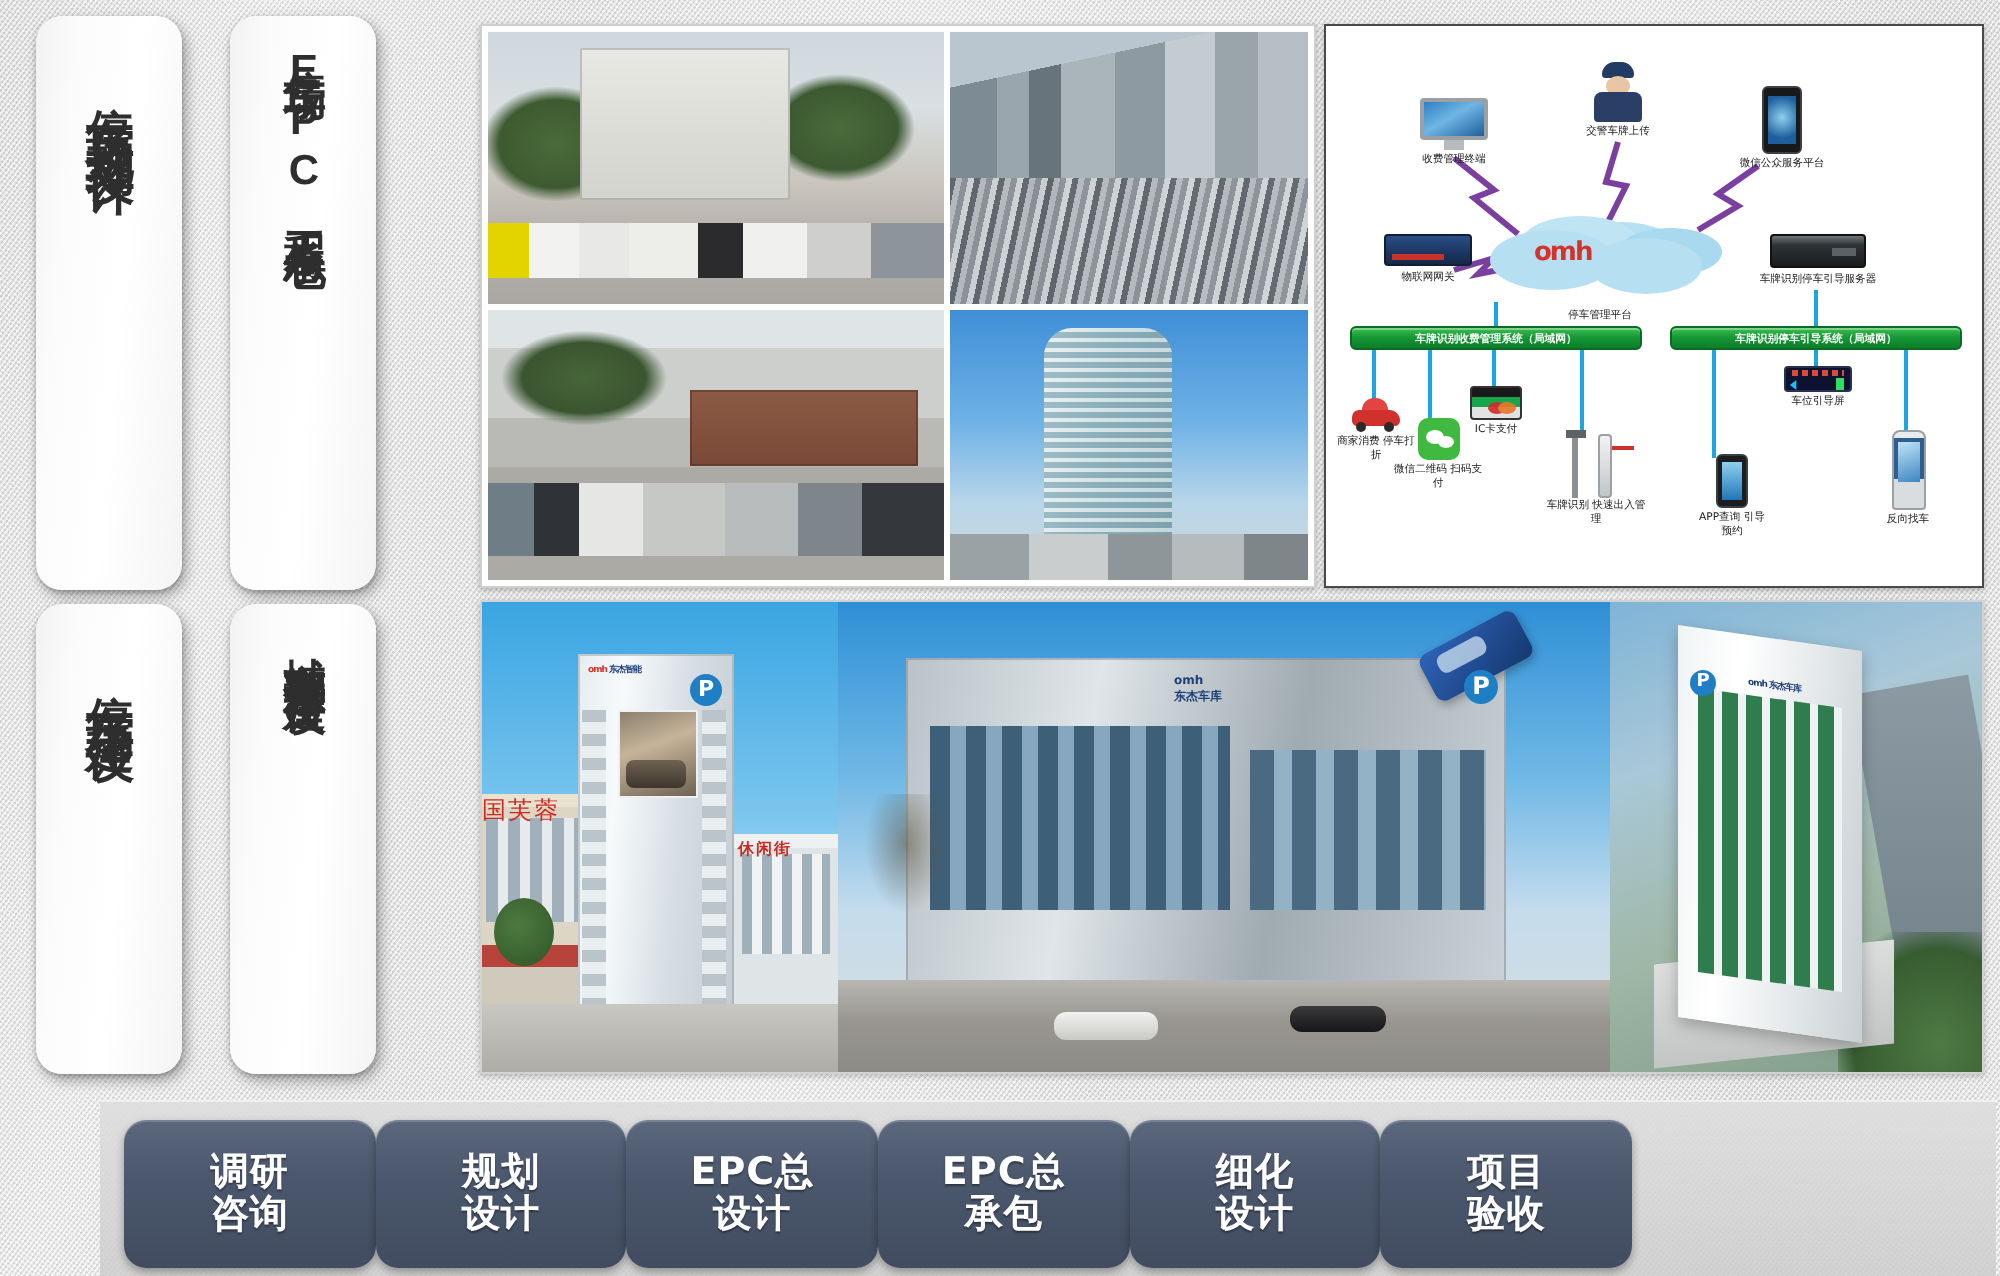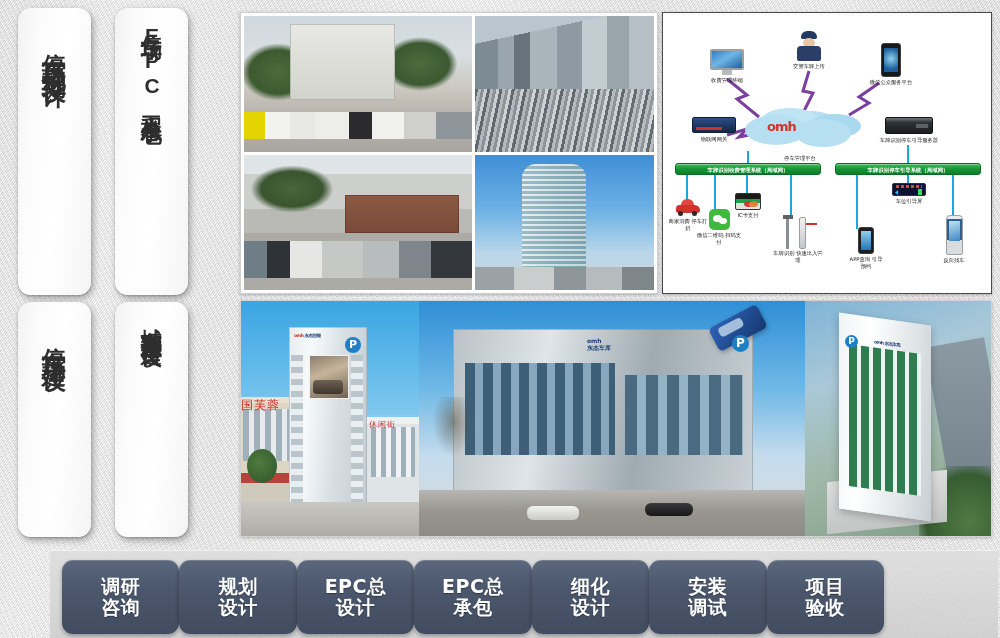--- a/index.html
+++ b/index.html
@@ -267,21 +267,21 @@
     background: linear-gradient(160deg,#8b7f6e 0%, #c6b49a 40%, #6f6354 100%);
     border:1px solid #f0f0f0; }
   .ra-board i { position:absolute; left:3px; bottom:4px; width:30px; height:14px; border-radius:4px;
     background: linear-gradient(180deg,#6e6154,#3e362d); }
   .ra-left-bldg { position:absolute; left:0; top:96px; width:52px; height:108px;
     background: linear-gradient(180deg,#e9e2d0 0 6%, #ddd6c4 6% 70%, #b8433a 70% 80%, #cfcabb 80% 100%); }
   .ra-left-bldg::after { content:""; position:absolute; left:2px; top:12px; width:48px; height:52px;
     background: repeating-linear-gradient(90deg, #9fb0bb 0 6px, #e7eaec 6px 11px); }
   .ra-red1 { position:absolute; left:0; top:96px; font-size:12px; font-weight:400; color:#cc2a22;
     letter-spacing:1px; }
-  .ra-red2 { position:absolute; left:128px; top:118px; font-size:8px; font-weight:400; color:#cc2a22;
+  .ra-red2 { position:absolute; left:128px; top:118px; font-size:8px; font-weight:700; color:#cc2a22;
     letter-spacing:1px; }
   .ra-right-bldg { position:absolute; left:126px; top:116px; width:52px; height:88px;
     background: linear-gradient(180deg,#eef1f2 0 8%, #dfe4e7 8% 100%); }
   .ra-right-bldg::after { content:""; position:absolute; left:4px; top:10px; width:44px; height:50px;
     background: repeating-linear-gradient(90deg,#9fb0bb 0 5px, #f0f2f3 5px 10px); }
   .ra-ground { position:absolute; left:0; bottom:0; width:100%; height:34px;
     background: linear-gradient(180deg,#c9c7c2, #aeaca7); }
   .ra-tree { position:absolute; left:6px; top:148px; width:30px; height:34px; border-radius:50%;
     background: radial-gradient(circle at 40% 40%, #4e7a3e, #2f5528); }
 
@@ -338,21 +338,21 @@
   .rc-green { position:absolute; right:0; bottom:0; width:72px; height:70px;
     background: radial-gradient(ellipse at 70% 80%, #4f7a44, #375c31 60%, rgba(55,92,49,0) 80%); }
 
   
   #process-rail {
     position: absolute; left: 50px; top: 550px; width: 948px; height: 88px;
     background: linear-gradient(180deg, rgba(222,222,222,0.92), rgba(205,205,205,0.85));
     border-top: 1px solid rgba(255,255,255,0.65);
   }
   #process-bar {
-    position: absolute; left: 62px; top: 560px; width: 822px; height: 74px;
+    position: absolute; left: 62px; top: 560px; width: 754px; height: 74px;
     display: flex; 
   }
   .step {
     flex: 1 1 0;
     background: linear-gradient(180deg, #5b677c 0%, #4b576c 40%, #414c60 100%);
     border-radius: 11px;
     box-shadow: 0 2px 4px rgba(0,0,0,0.32), inset 0 1px 0 rgba(255,255,255,0.18);
     color: #ffffff;
     display: flex; align-items: center; justify-content: center; text-align: center;
     font-size: 19px; font-weight: 700; line-height: 1.12; letter-spacing: 0.5px;
@@ -567,17 +567,15 @@
   <div class="step">调研
 咨询</div>
   <div class="step">规划
 设计</div>
   <div class="step">EPC总
 设计</div>
   <div class="step">EPC总
 承包</div>
   <div class="step">细化
 设计</div>
-  <div class="step">安装
-调试</div>
   <div class="step">项目
 验收</div>
 </div>
 
 </body></html>

